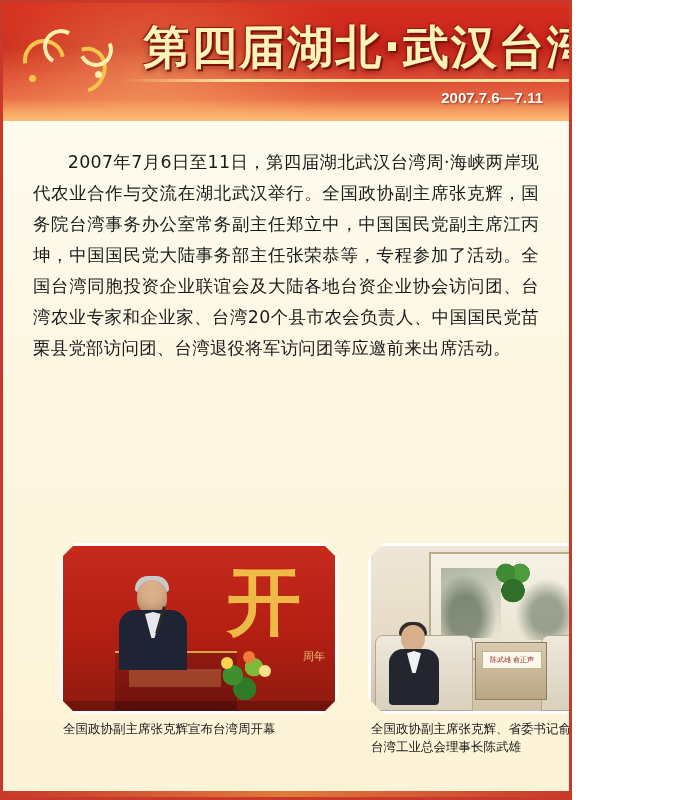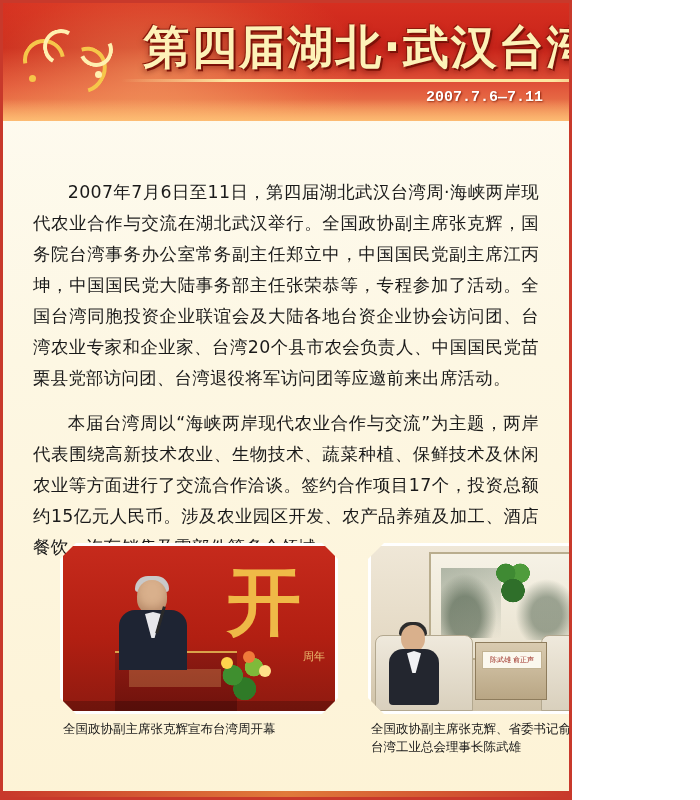--- a/index.html
+++ b/index.html
@@ -97,31 +97,30 @@
     left: 118px;
     top: 76px;
     width: 540px;
     height: 3px;
     background: linear-gradient(90deg, rgba(253,242,184,0) 0%, #fde6a0 20%, #fde6a0 80%, rgba(253,242,184,0) 100%);
   }
   .date-line {
     position: absolute;
     right: 26px;
     top: 86px;
-    font-family: Liberation Mono, monospace;
+    font-family: Liberation Sans, sans-serif;
     font-size: 15px;
     font-weight: bold;
     color: #ffffff;
     text-shadow: 1px 1px 2px rgba(120,20,0,0.8);
   }
 
   
   .article {
-    padding: 42px 30px 0 30px;
-    margin-top: 14px;
+    padding: 26px 30px 0 30px;
   }
   .para {
     font-family: "DejaVu Sans", "Liberation Sans", sans-serif;
     font-size: 17.4px;
     line-height: 31px;
     color: #1a1a1a;
     text-indent: 2em;
     text-align: justify;
     margin: 0 0 14px 0;
     letter-spacing: 0.3px;
@@ -392,21 +391,20 @@
       <span class="dot d2"></span>
     </div>
 
     <div class="main-title">第四届湖北·武汉台湾周</div>
     <div class="title-underline"></div>
     <div class="date-line">2007.7.6—7.11</div>
   </div>
 
   <div class="article">
     <p class="para">2007年7月6日至11日，第四届湖北武汉台湾周·海峡两岸现代农业合作与交流在湖北武汉举行。全国政协副主席张克辉，国务院台湾事务办公室常务副主任郑立中，中国国民党副主席江丙坤，中国国民党大陆事务部主任张荣恭等，专程参加了活动。全国台湾同胞投资企业联谊会及大陆各地台资企业协会访问团、台湾农业专家和企业家、台湾20个县市农会负责人、中国国民党苗栗县党部访问团、台湾退役将军访问团等应邀前来出席活动。</p>
-    <p class="para">本届台湾周以“海峡两岸现代农业合作与交流”为主题，两岸代表围绕高新技术农业、生物技术、蔬菜种植、保鲜技术及休闲农业等方面进行了交流合作洽谈。签约合作项目17个，投资总额约15亿元人民币。涉及农业园区开发、农产品养殖及加工、酒店餐饮、汽车销售及零部件等多个领域。</p>
   </div>
 
   <div class="photos">
 
     <div class="photo-block">
       <div class="photo-frame p1">
         <div class="kai">开</div>
         <div class="side-text">周年</div>
         <div class="podium"></div>
         <div class="speaker-hair"></div>

